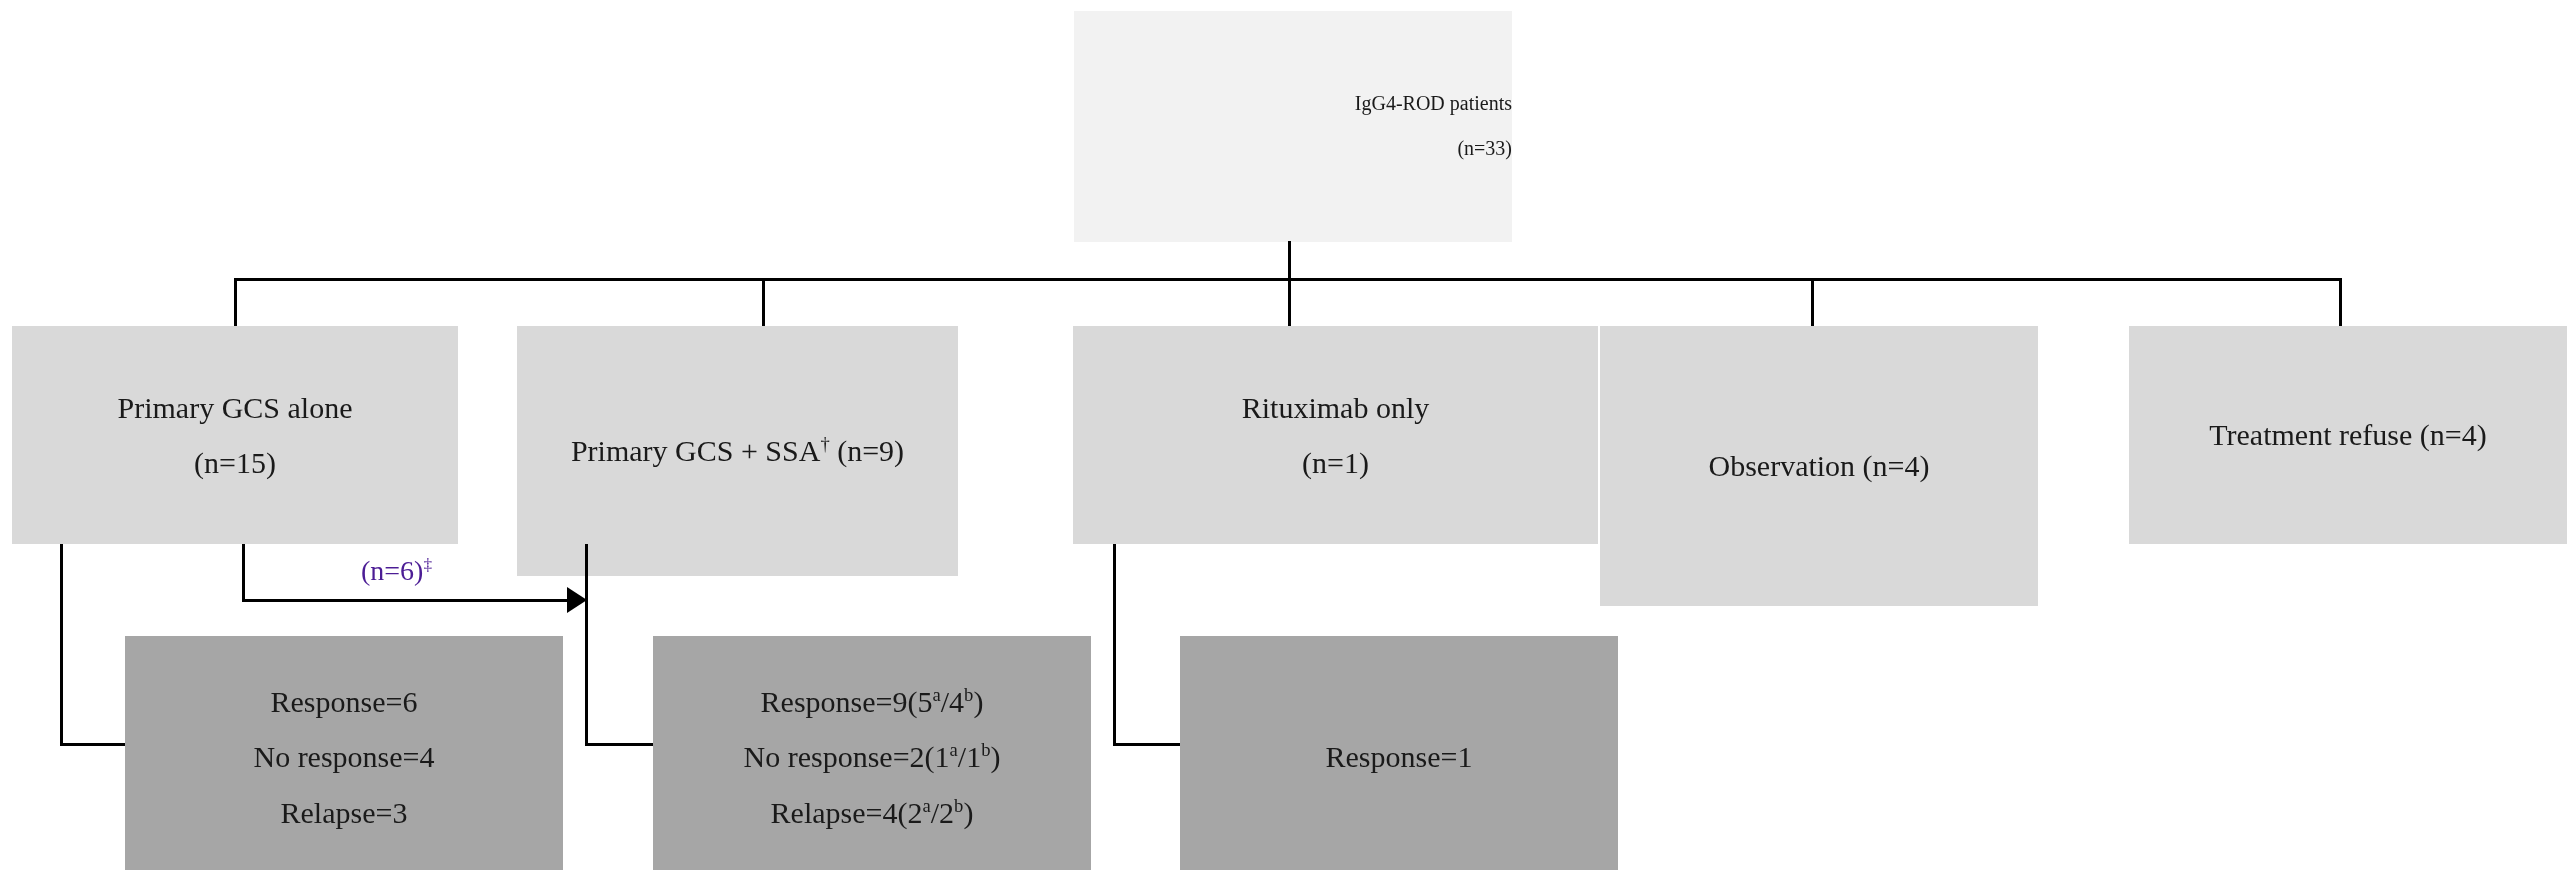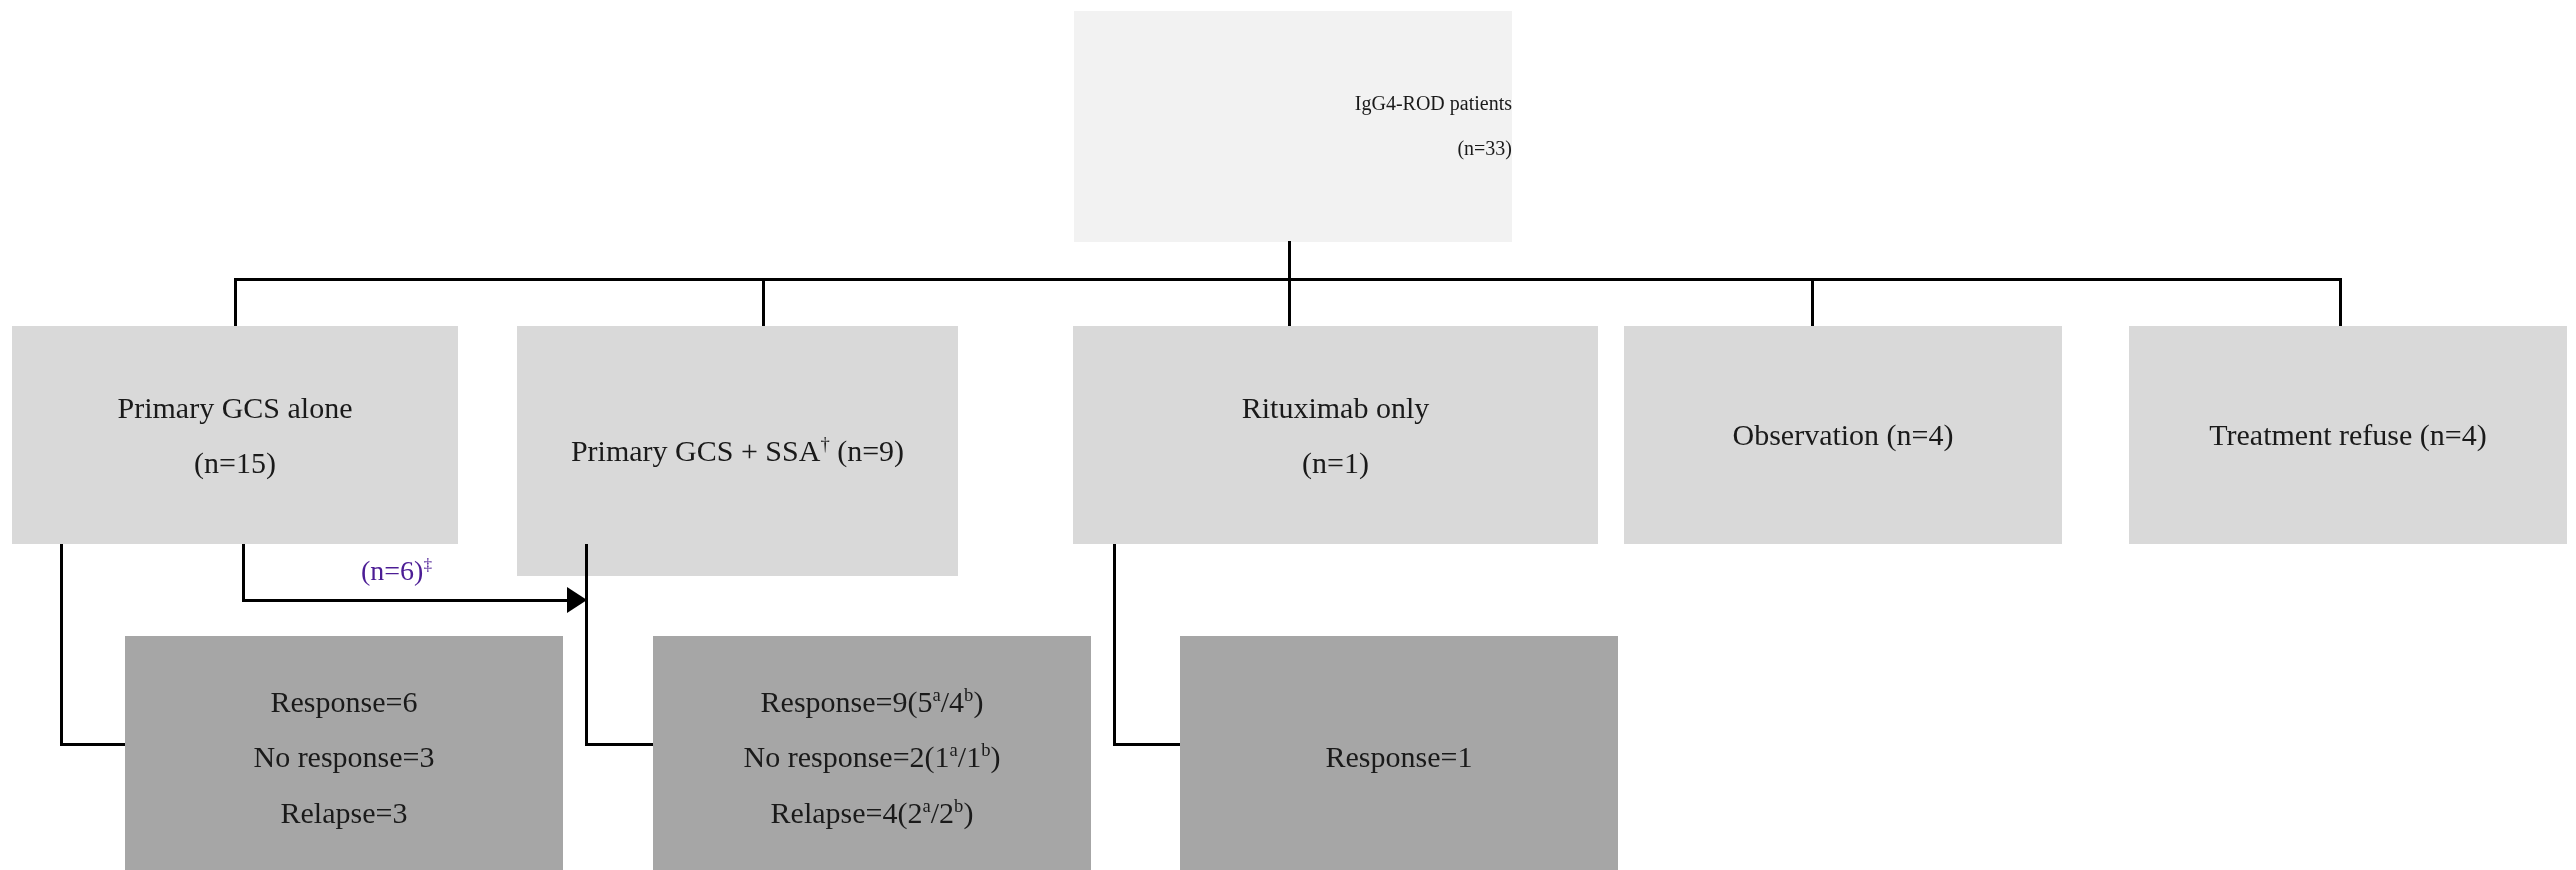--- a/index.html
+++ b/index.html
@@ -111,21 +111,21 @@
 
   <div class="node node-mid fs-mid" style="left:517px; top:326px; width:441px; height:250px;align-items:center;">
     <span class="line"><span>Primary GCS + SSA</span><sup>†</sup>&nbsp;<span>(n=9)</span></span>
   </div>
 
   <div class="node node-mid fs-mid" style="left:1073px; top:326px; width:525px; height:218px;">
     <span class="line">Rituximab only</span>
     <span class="line">(n=1)</span>
   </div>
 
-  <div class="node node-mid fs-mid" style="left:1600px; top:326px; width:438px; height:218px;margin-left:24px;">
+  <div class="node node-mid fs-mid" style="left:1600px; top:326px; width:438px; height:280px;">
     <span class="line">Observation (n=4)</span>
   </div>
 
   <div class="node node-mid fs-mid" style="left:2129px; top:326px; width:438px; height:218px;">
     <span class="line">Treatment refuse (n=4)</span>
   </div>
 
   <div class="conn conn-v" style="left:60px; top:544px; height:202px;"></div>
   <div class="conn conn-h" style="left:60px; top:743px; width:67px;"></div>
 
@@ -135,21 +135,21 @@
   <div class="edge-label fs-edge" style="left:361px; top:555px;"><span>(n=6)</span><sup>‡</sup></div>
 
   <div class="conn conn-v" style="left:585px; top:544px; height:202px;"></div>
   <div class="conn conn-h" style="left:585px; top:743px; width:69px;"></div>
 
   <div class="conn conn-v" style="left:1113px; top:544px; height:202px;"></div>
   <div class="conn conn-h" style="left:1113px; top:743px; width:69px;"></div>
 
   <div class="node node-leaf fs-leaf" style="left:125px; top:636px; width:438px; height:242px;">
     <span class="line">Response=6</span>
-    <span class="line">No response=3</span>
+    <span class="line">No response=4</span>
     <span class="line">Relapse=3</span>
   </div>
 
   <div class="node node-leaf fs-leaf" style="left:653px; top:636px; width:438px; height:242px;">
     <span class="line"><span>Response=9(5</span><sup>a</sup><span>/4</span><sup>b</sup><span>)</span></span>
     <span class="line"><span>No response=2(1</span><sup>a</sup><span>/1</span><sup>b</sup><span>)</span></span>
     <span class="line"><span>Relapse=4(2</span><sup>a</sup><span>/2</span><sup>b</sup><span>)</span></span>
   </div>
 
   <div class="node node-leaf fs-leaf" style="left:1180px; top:636px; width:438px; height:242px;">

